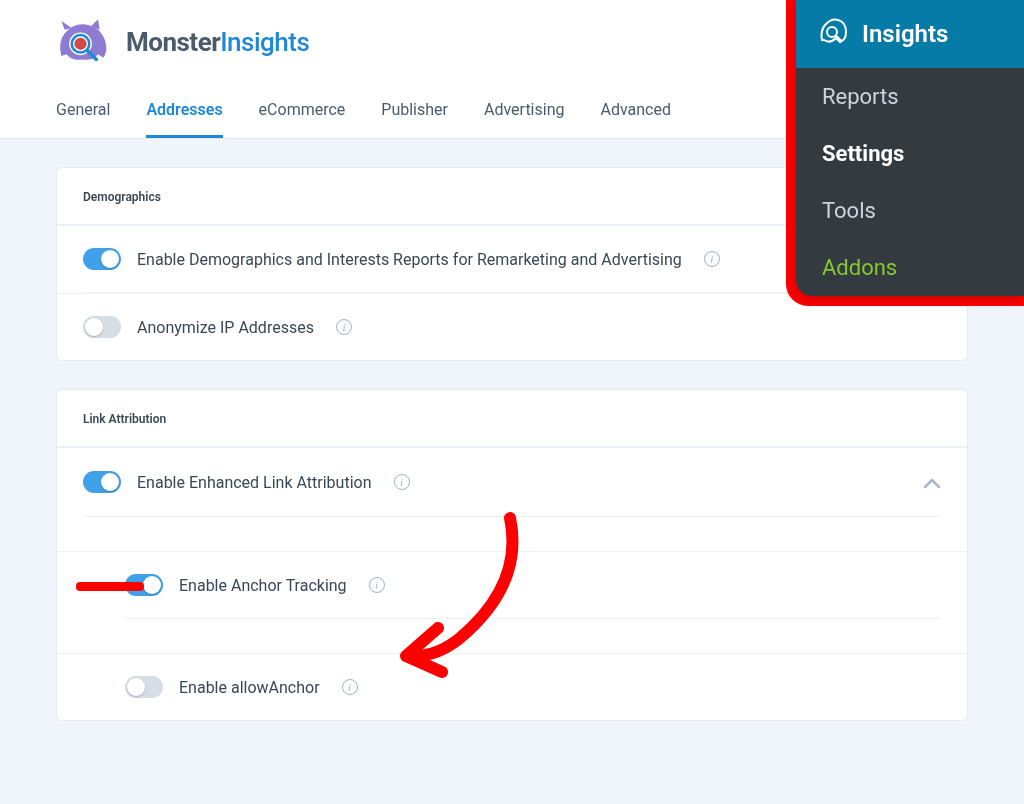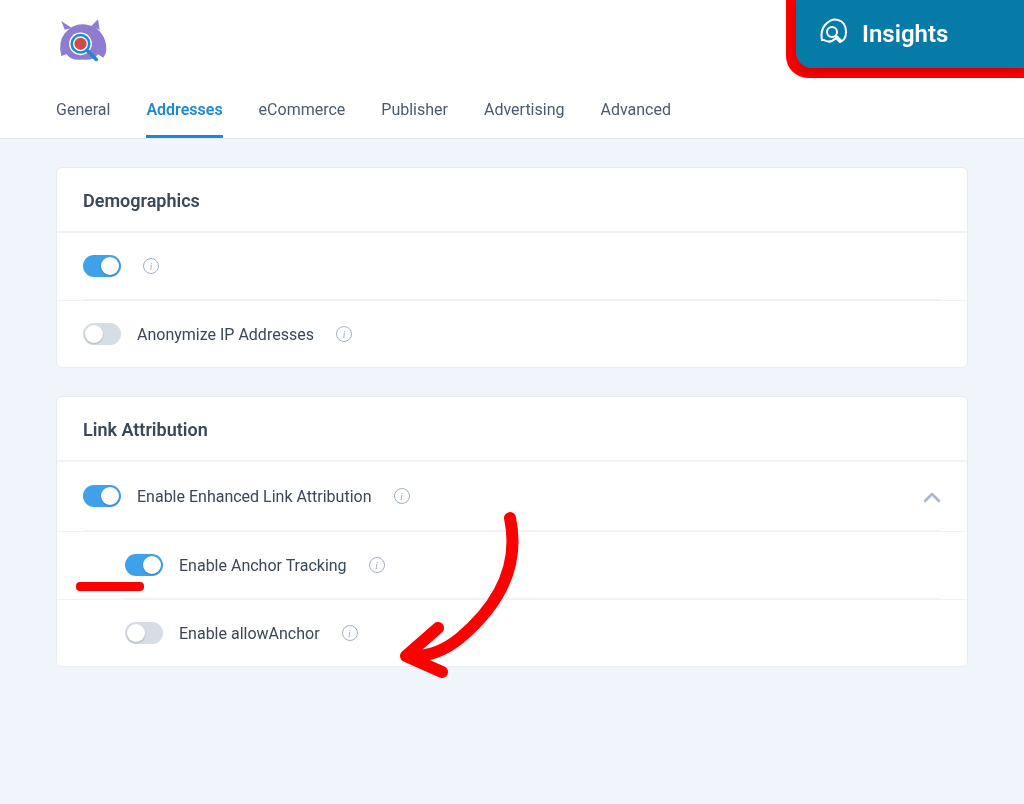--- a/index.html
+++ b/index.html
@@ -56,35 +56,36 @@
       padding: 28px 56px;
     }
     .card {
       background: #fff;
       border: 1px solid #e6ebf1;
       border-radius: 6px;
       margin-bottom: 28px;
     }
     .card-title {
       padding: 22px 26px 20px 26px;
-      font-size: 18px;
+      font-size: 12px;
       font-weight: 600;
       color: #3a4756;
       border-bottom: 1px solid #eef2f6;
     }
     .setting-row {
       display: flex;
       align-items: center;
       padding: 22px 26px;
       gap: 16px;
       border-top: 1px solid #eef2f6;
     }
     .setting-row:first-of-type { border-top: none; }
     .setting-row.sub {
       padding-left: 68px;
+      margin-top: 34px;
     }
     .setting-label {
       font-size: 16px;
       color: #3a4756;
       flex: 0 0 auto;
     }
     .toggle {
       width: 38px;
       height: 22px;
       border-radius: 11px;
@@ -192,40 +193,44 @@
       <svg viewBox="0 0 64 48" width="56" height="44">
         <path d="M6 40 Q2 24 10 14 Q20 2 34 4 Q50 6 56 22 Q60 34 54 42 L48 38 Q42 46 30 44 Q18 46 12 38 Z" fill="#8f7bd1"></path>
         <path d="M10 10 L6 0 L18 8 Z" fill="#8f7bd1"></path>
         <path d="M40 6 L48 -2 L50 10 Z" fill="#8f7bd1"></path>
         <circle cx="28" cy="26" r="13" fill="#fff"></circle>
         <circle cx="28" cy="26" r="7" fill="#d04a4a"></circle>
         <circle cx="28" cy="26" r="10" fill="none" stroke="#1f88d6" stroke-width="3"></circle>
         <line x1="36" y1="34" x2="46" y2="44" stroke="#1f88d6" stroke-width="4" stroke-linecap="round"></line>
       </svg>
     </div>
+    <div class="logo-text">
+      <span>Monster</span><span class="accent">Insights</span>
+    </div>
   </div>
   <div class="tabs">
     <div class="tab">General</div>
     <div class="tab active">Addresses</div>
     <div class="tab">eCommerce</div>
     <div class="tab">Publisher</div>
     <div class="tab">Advertising</div>
     <div class="tab">Advanced</div>
   </div>
 </div>
 
 <div class="content">
 
   <div class="card">
     <div class="card-title">Demographics</div>
 
     <div class="setting-row">
       <div class="toggle on">
           <div class="knob"></div>
         </div>
+      <div class="setting-label">Enable Demographics and Interests Reports for Remarketing and Advertising</div>
       <span class="info-icon">i</span>
     </div>
     <div class="divider"></div>
     <div class="setting-row">
       <div class="toggle off">
           <div class="knob"></div>
         </div>
       <div class="setting-label">Anonymize IP Addresses</div>
       <span class="info-icon">i</span>
     </div>
@@ -274,20 +279,26 @@
       <div class="sb-head">
         <span>
           <svg width="30" height="26" viewBox="0 0 30 26">
             <path d="M4 22 Q2 12 8 6 Q14 0 20 2 Q28 4 28 14 Q28 22 22 24 L18 20 Q12 26 6 22 Z" fill="none" stroke="#fff" stroke-width="2"></path>
             <circle cx="14" cy="14" r="5" fill="none" stroke="#fff" stroke-width="2"></circle>
             <line x1="18" y1="18" x2="23" y2="23" stroke="#fff" stroke-width="2.5" stroke-linecap="round"></line>
           </svg>
         </span>
         <span>Insights</span>
       </div>
+      <div class="sb-body">
+        <div class="sb-item">Reports</div>
+        <div class="sb-item active">Settings</div>
+        <div class="sb-item">Tools</div>
+        <div class="sb-item green">Addons</div>
+      </div>
     </div>
   </div>
 </div>
 
 <svg class="annotation-svg" style="left:76px; top:580px;" width="80" height="14">
   <rect x="0" y="2" width="68" height="9" rx="4" fill="#ff0000"></rect>
 </svg>
 
 <svg class="annotation-svg" style="left:390px; top:508px;" width="150" height="170">
   <path d="M120 10 Q134 76 70 130 Q48 148 24 148" fill="none" stroke="#ff0000" stroke-width="12" stroke-linecap="round"></path>

